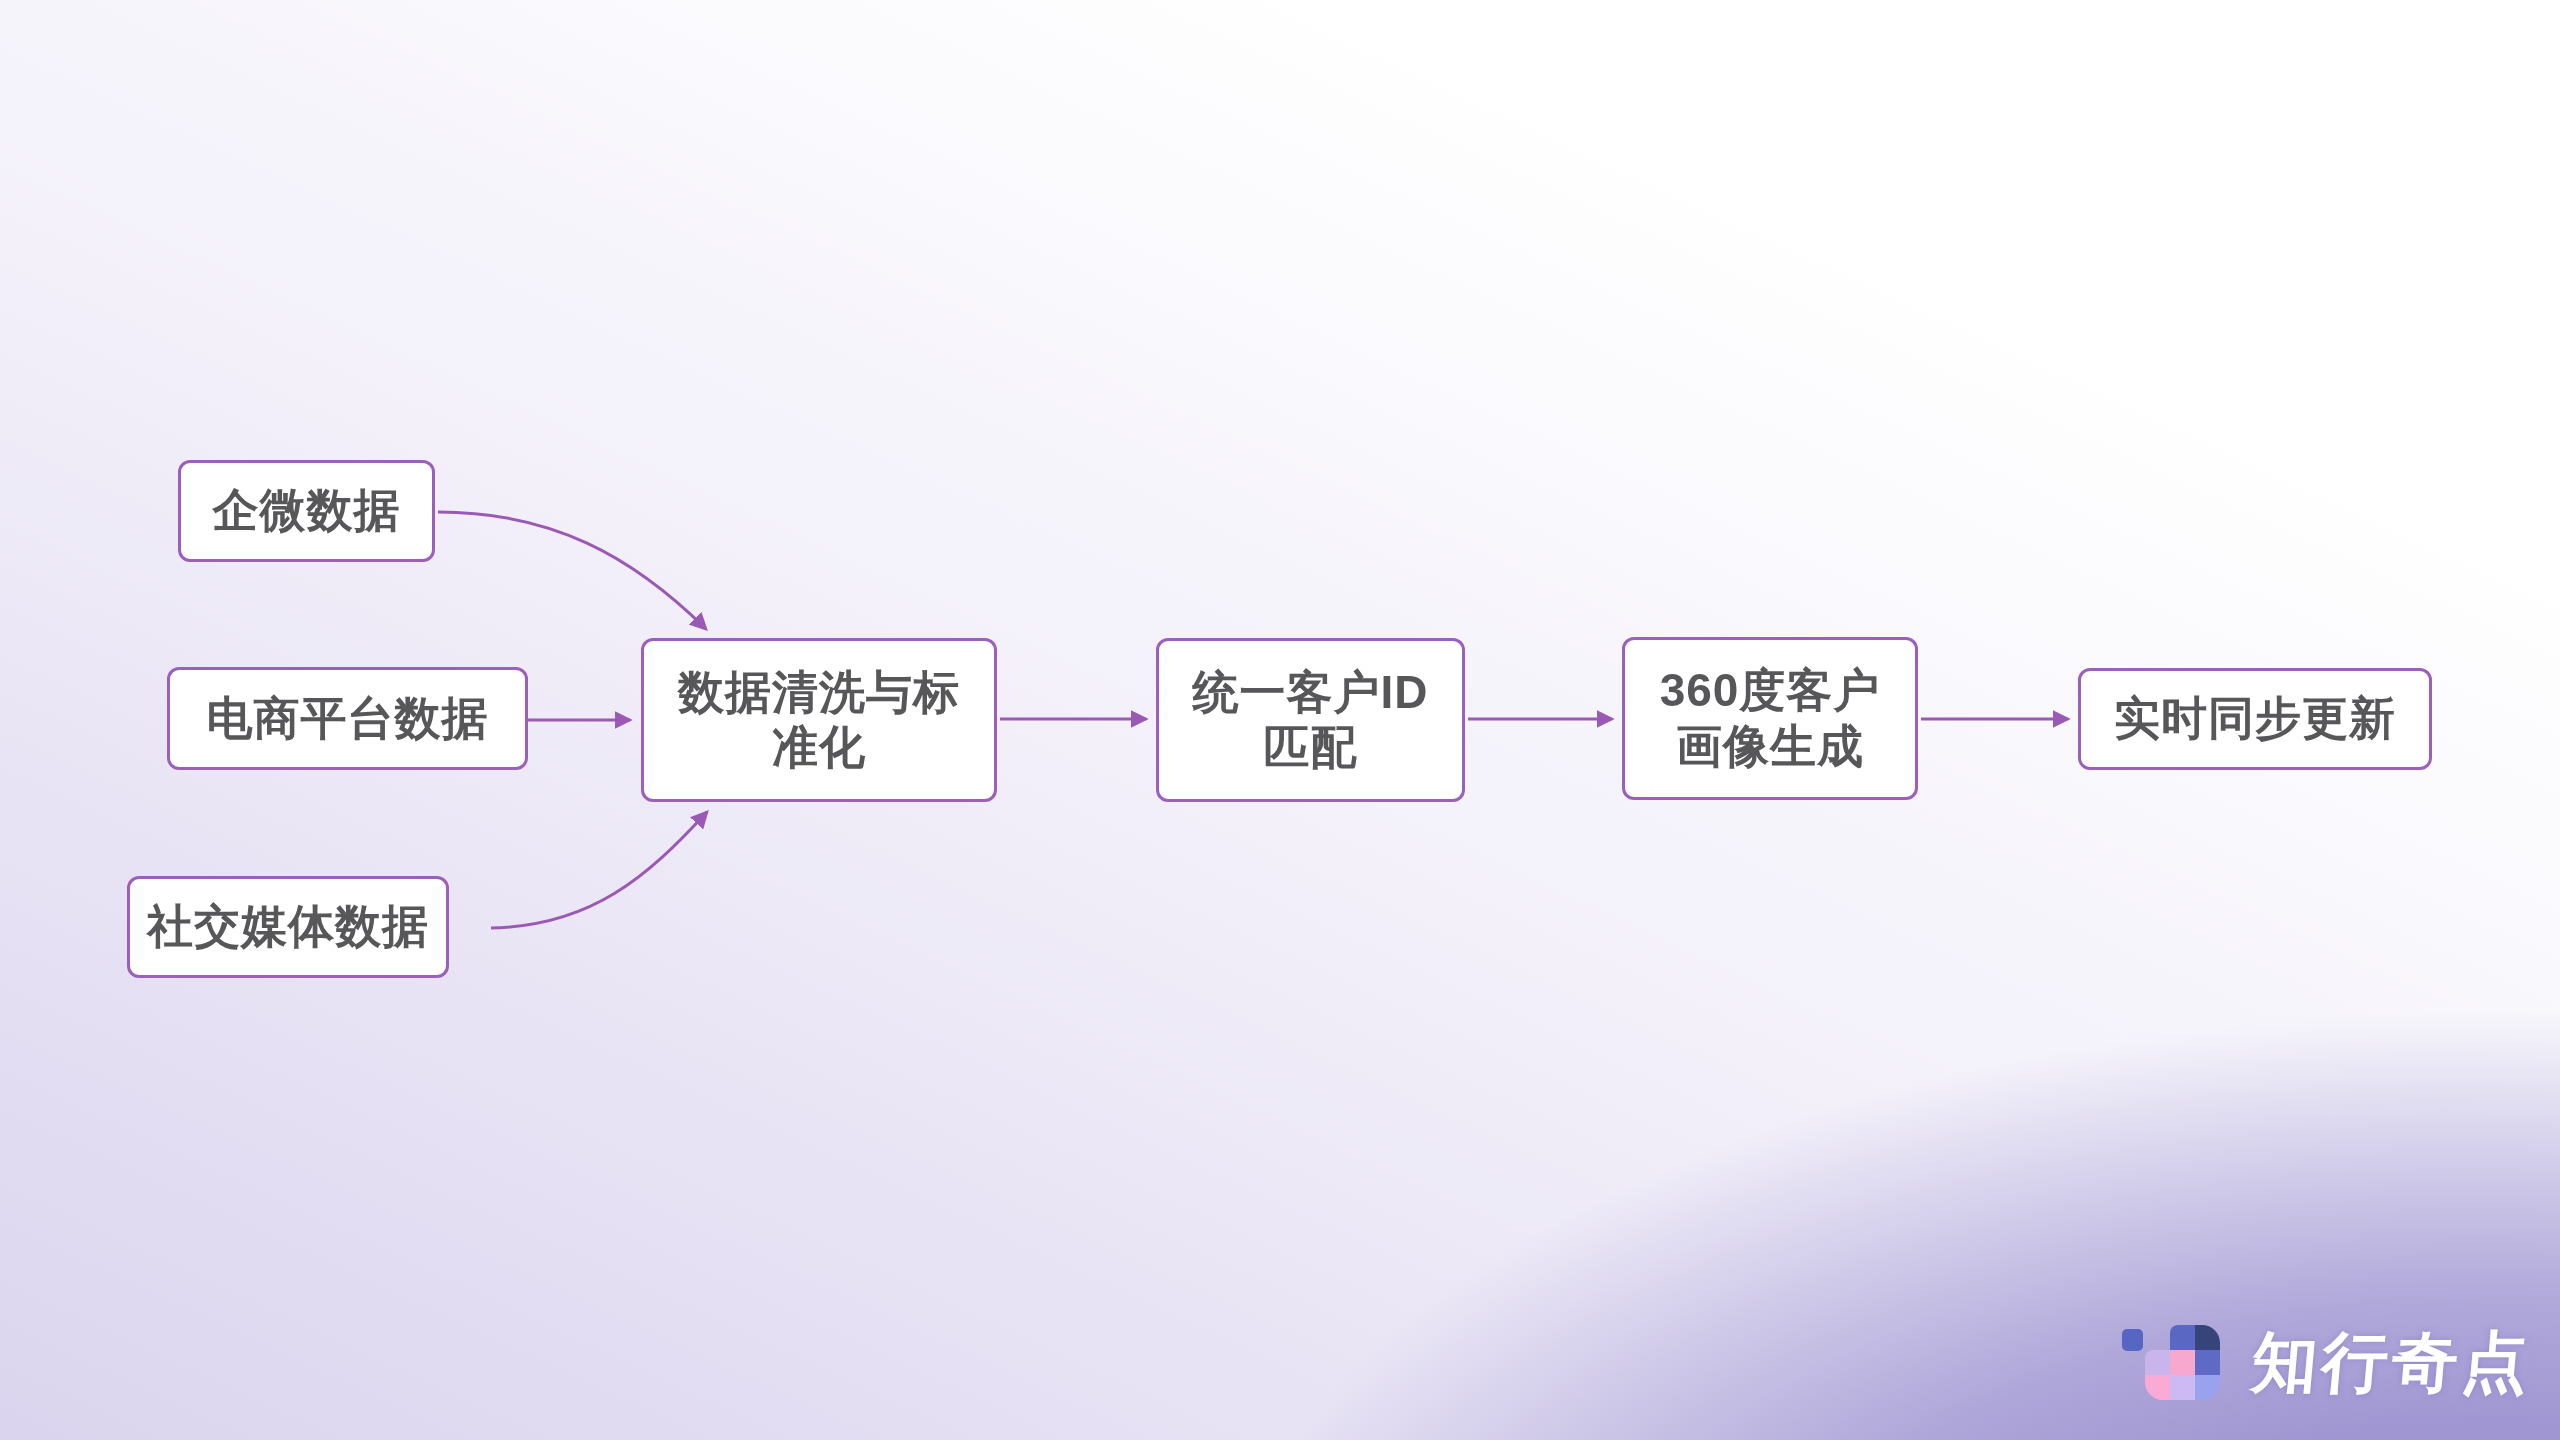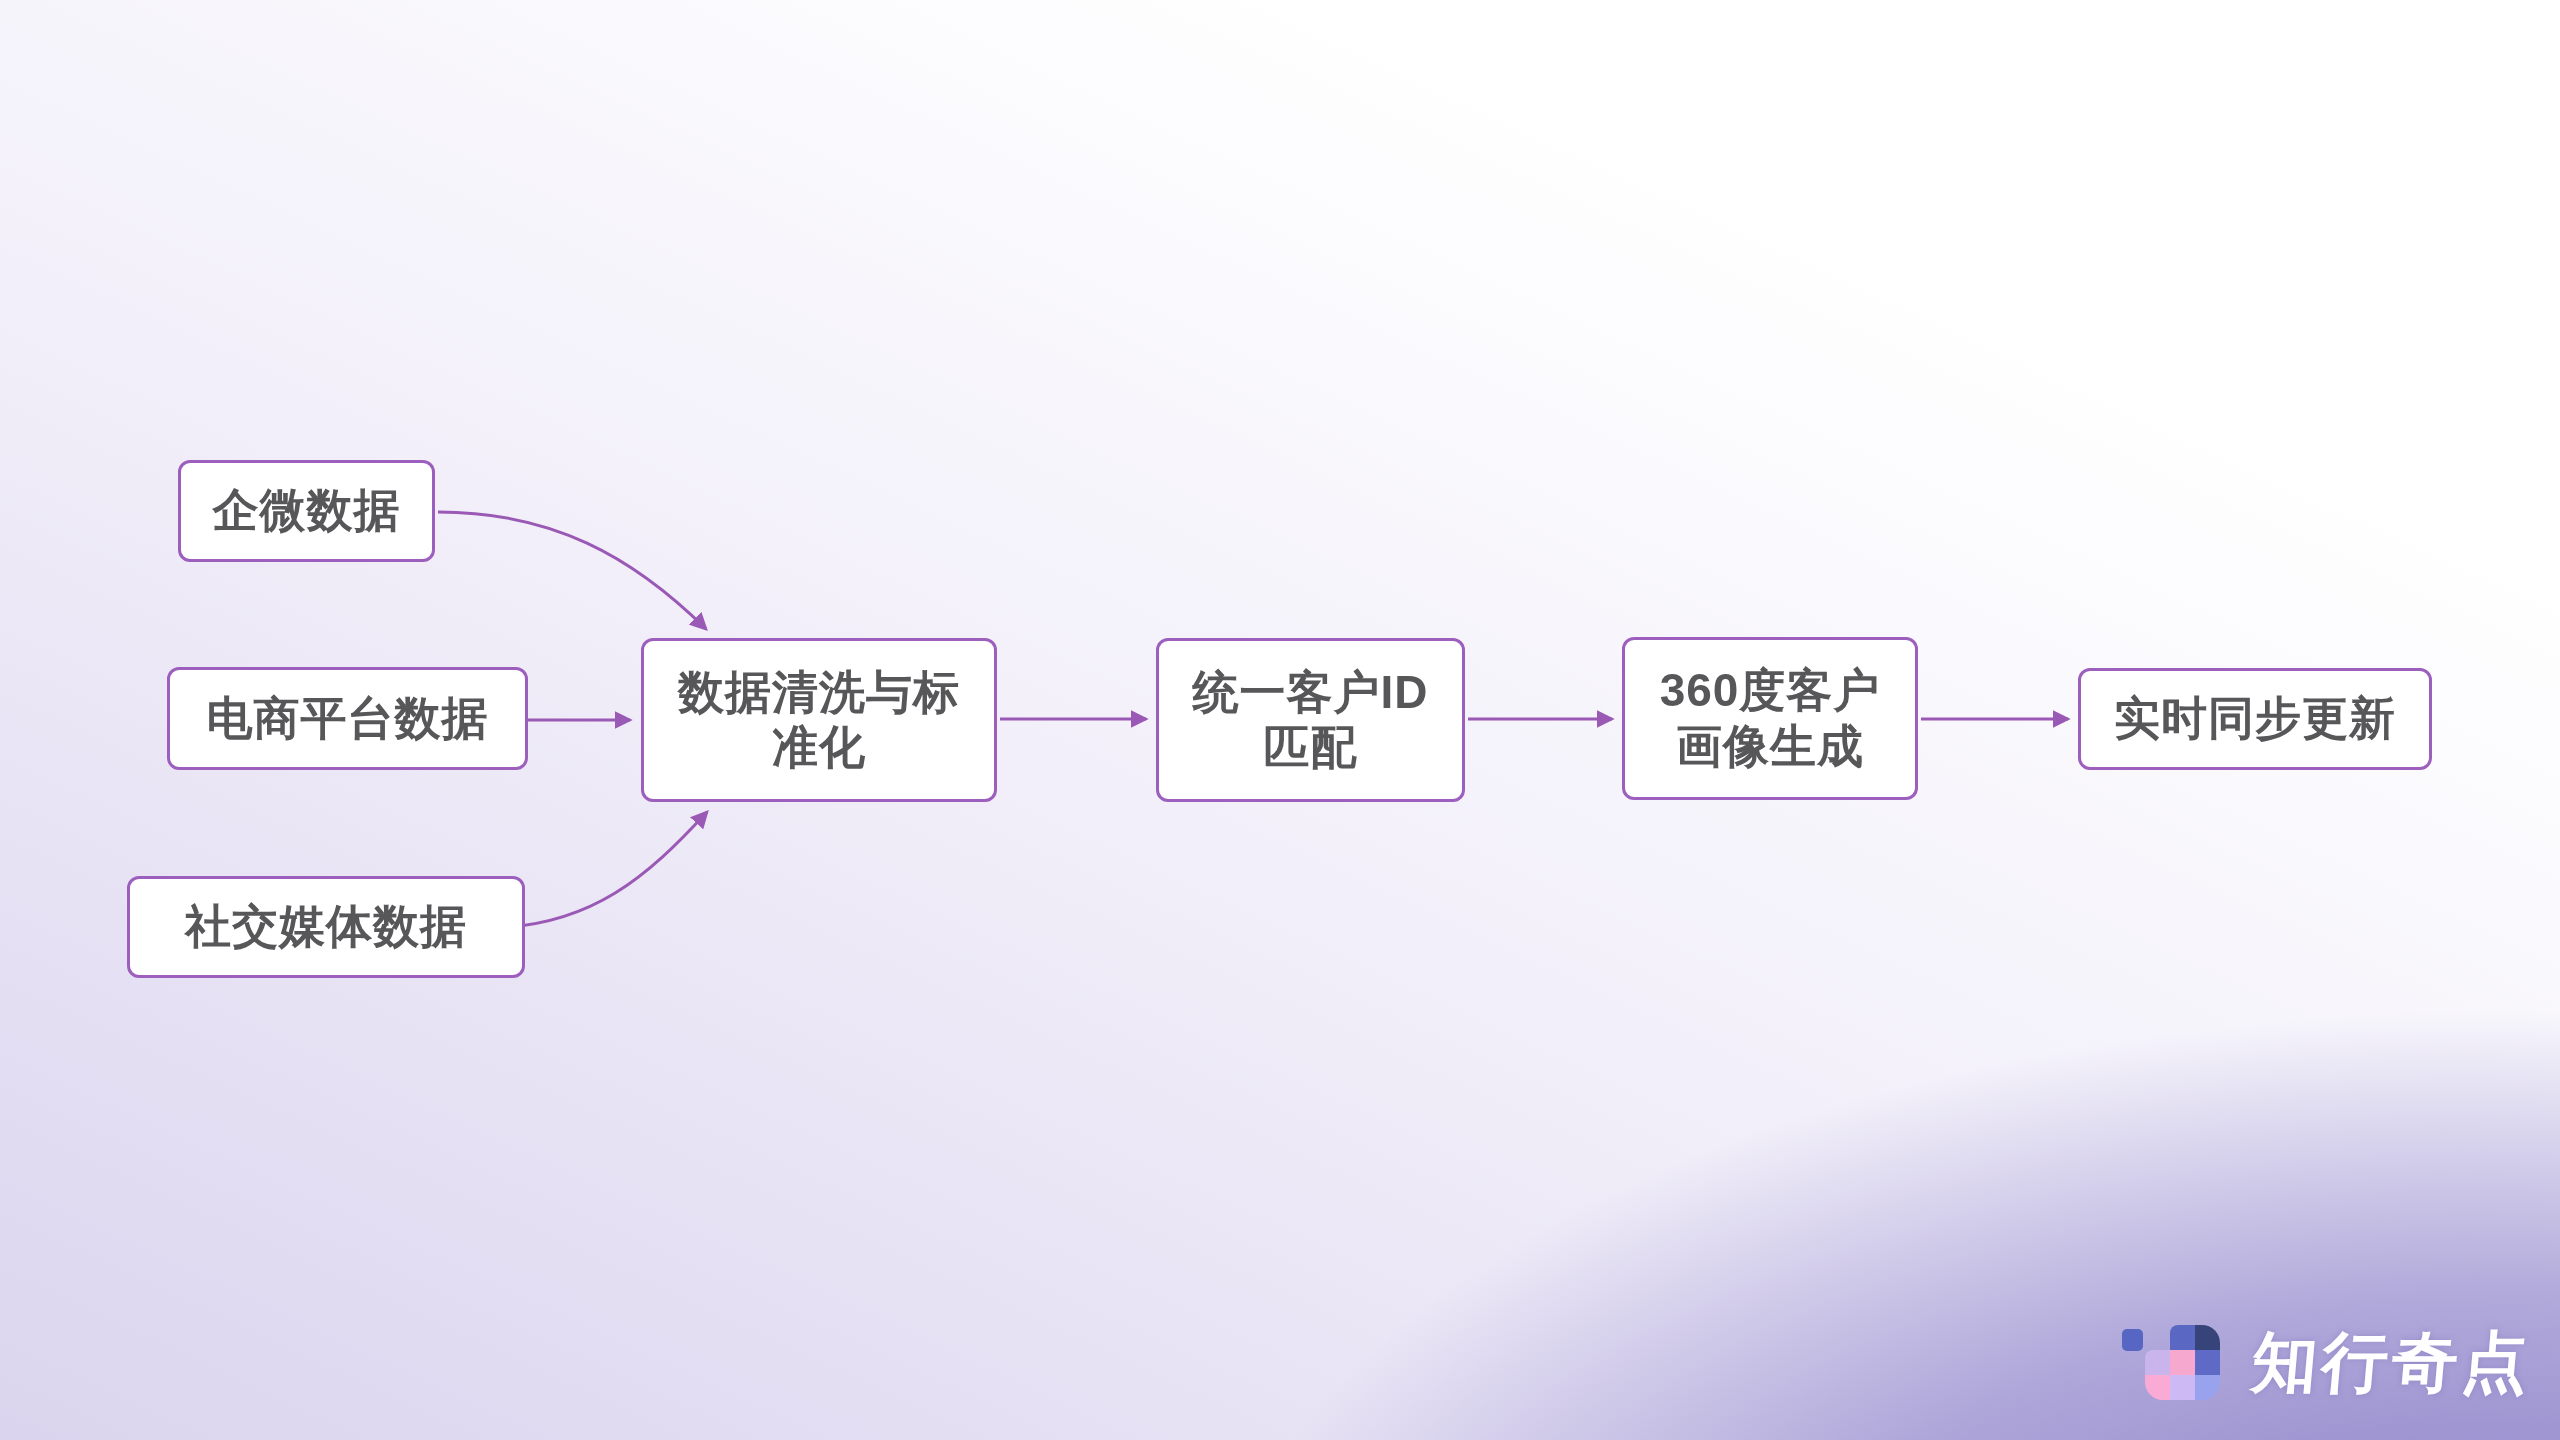--- a/index.html
+++ b/index.html
@@ -26,21 +26,21 @@
     display:flex;align-items:center;justify-content:center;
     text-align:center;
     color:var(--box-text);
     font-weight:bold;
     font-size:46px;
     line-height:1.2;
     letter-spacing:1px;
   }
   #src-qiwei     {left:178px;  top:460px; width:257px; height:102px;}
   #src-ecommerce {left:127px;  top:667px; width:361px; height:103px;margin-left:40px;}
-  #src-social    {left:127px;  top:876px; width:398px; height:102px;}
+  #src-social    {left:127px;  top:876px; width:322px; height:102px;}
   #stage-clean   {left:641px;  top:638px; width:356px; height:164px; padding:0 20px;}
   #stage-id      {left:1156px; top:638px; width:309px; height:164px; padding:0 26px;}
   #stage-profile {left:1622px; top:637px; width:296px; height:163px; padding:0 28px;}
   #stage-realtime{left:2078px; top:668px; width:354px; height:102px;}
 
   svg.edges{position:absolute;left:0;top:0;width:2560px;height:1440px;pointer-events:none;}
   svg.edges path.edge{fill:none;stroke:var(--arrow);stroke-width:3px;}
   svg.edges marker path{fill:var(--arrow);stroke:none;}
 
   .logo{position:absolute;left:2122px;top:1318px;display:flex;align-items:center;gap:32px;}

